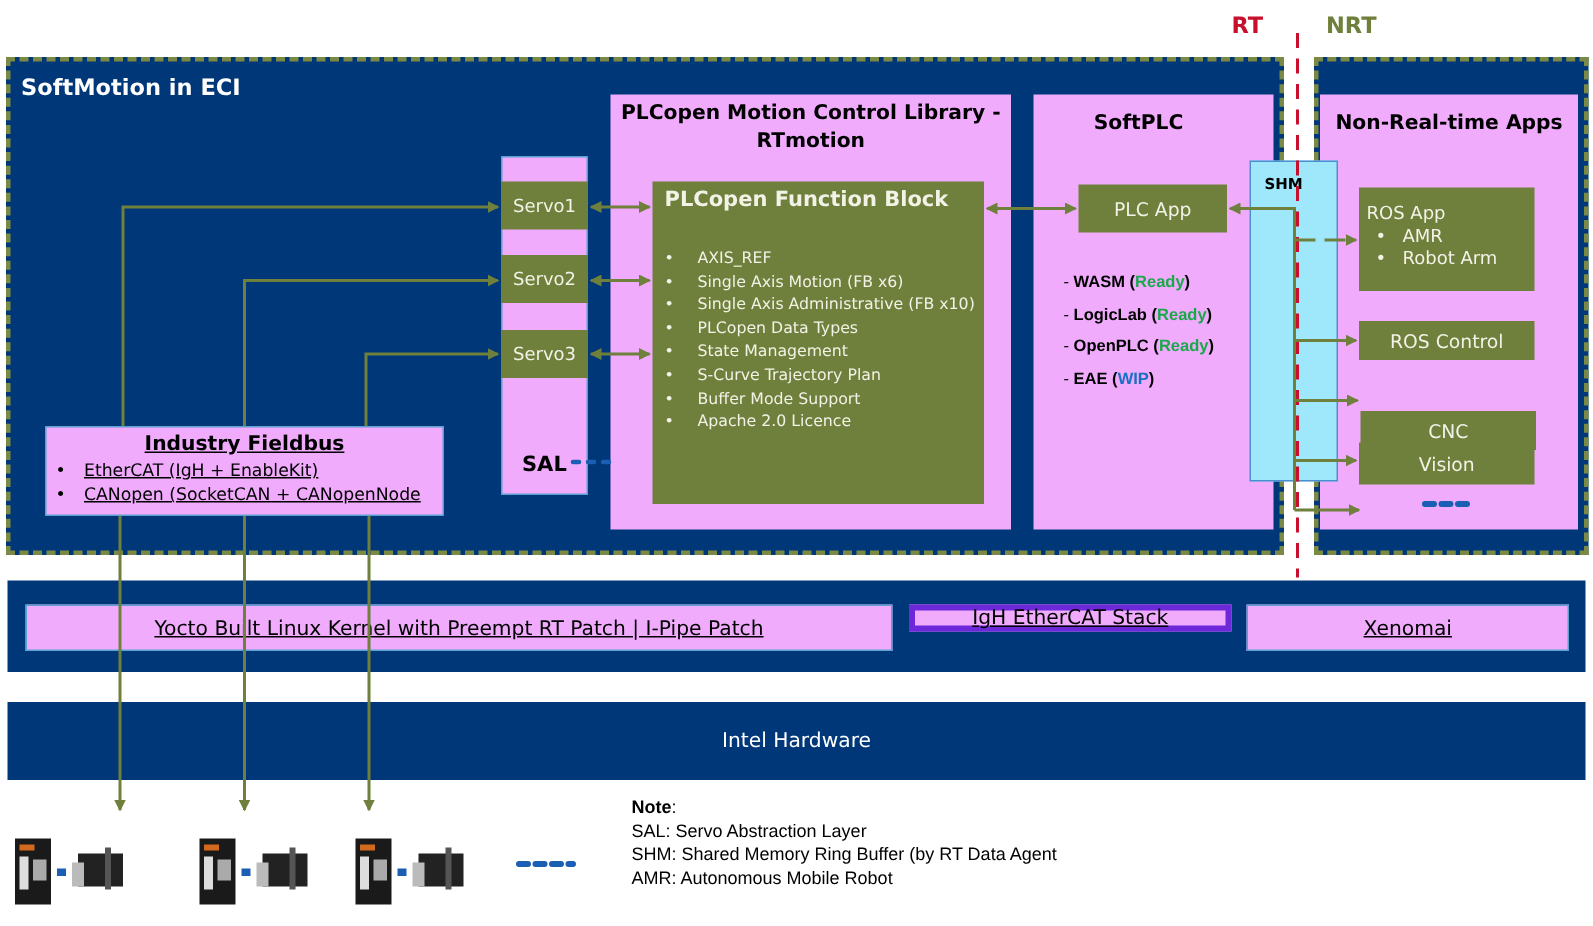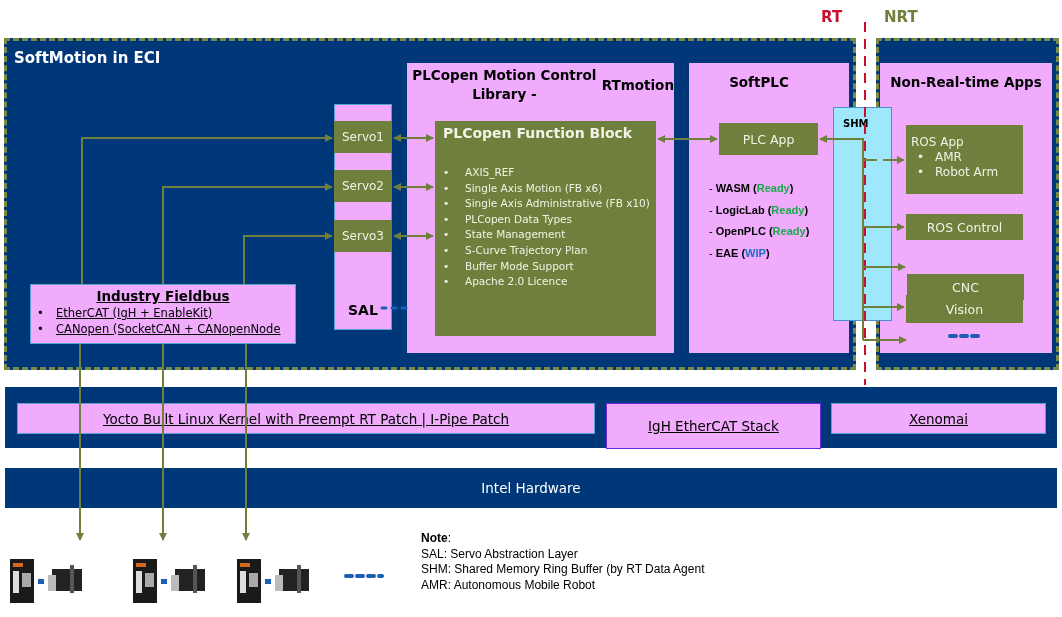--- a/index.html
+++ b/index.html
@@ -35,21 +35,21 @@
   </div>
 <div class="abs olive center" style="left:334px; top:170px; width:58px; height:32px; font-size:12px;text-align:center;">
     <span>Servo2</span>
   </div>
 <div class="abs olive center" style="left:334px; top:220px; width:58px; height:32px; font-size:12px;">
     <span>Servo3</span>
   </div>
 <div class="abs bold" style="left:348px; top:302px; font-size:14px;">SAL</div>
 
 <div class="abs cyan" style="left:407px; top:63px; width:267px; height:290px;"></div>
-<div class="abs bold center" style="left:407px; top:66px; width:267px; font-size:13.5px; line-height:19px;">
+<div class="abs bold center" style="left:407px; top:66px; width:267px; flex-direction:column; font-size:13.5px; line-height:19px;">
   <span>PLCopen Motion Control Library -</span>
   <span>RTmotion</span>
 </div>
 <div class="abs olive" style="left:435px; top:121px; width:221px; height:215px;">
   <div class="bold" style="position:absolute; left:8px; top:4px; font-size:14px; color:#f2f2e6;">PLCopen Function Block</div>
   <ul class="bul" style="position:absolute; left:2px; top:44px; font-size:10.5px; line-height:15.6px; color:#f2f2e6;">
     <li>AXIS_REF</li>
     <li>Single Axis Motion (FB x6)</li>
     <li>Single Axis Administrative (FB x10)</li>
     <li>PLCopen Data Types</li>
@@ -99,28 +99,28 @@
   <ul class="bul" style="font-size:11.5px; line-height:16px; margin-top:1px;">
     <li style="padding-left:25px;">EtherCAT (IgH + EnableKit)</li>
     <li style="padding-left:25px;">CANopen (SocketCAN + CANopenNode</li>
   </ul>
 </div>
 
 <div class="abs navy" style="left:5px; top:387px; width:1052px; height:61px;"></div>
 <div class="abs cyan center" style="left:17px; top:403px; width:578px; height:31px; font-size:13.5px; border:1px solid #5aa0d0;">
     <span>Yocto Built Linux Kernel with Preempt RT Patch | I-Pipe Patch</span>
   </div>
-<div class="abs cyan center" style="left:606px; top:403px; width:215px; height:46px; font-size:13.5px; border:1px solid #6d28d9;">
+<div class="abs cyan center" style="left:606px; top:403px; width:215px; height:18px; font-size:13.5px; border:4px solid #6d28d9;">
     <span>IgH EtherCAT Stack</span>
   </div>
 <div class="abs cyan center" style="left:831px; top:403px; width:215px; height:31px; font-size:13.5px; border:1px solid #5aa0d0;">
     <span>Xenomai</span>
   </div>
 
-<div class="abs navy center" style="left:5px; top:468px; width:1052px; height:40px; color:#ffffff; font-size:13.5px;">
+<div class="abs navy center" style="left:5px; top:468px; width:1052px; height:52px; color:#ffffff; font-size:13.5px;">
     <span>Intel Hardware</span>
   </div>
 
 <div class="abs" style="left:421px; top:531px; font-size:12px; line-height:15.5px; font-family:'Liberation Sans', sans-serif;">
   <div><b>Note</b>:</div>
   <div>SAL: Servo Abstraction Layer</div>
   <div>SHM: Shared Memory Ring Buffer (by RT Data Agent</div>
   <div>AMR: Autonomous Mobile Robot</div>
 </div>
 

